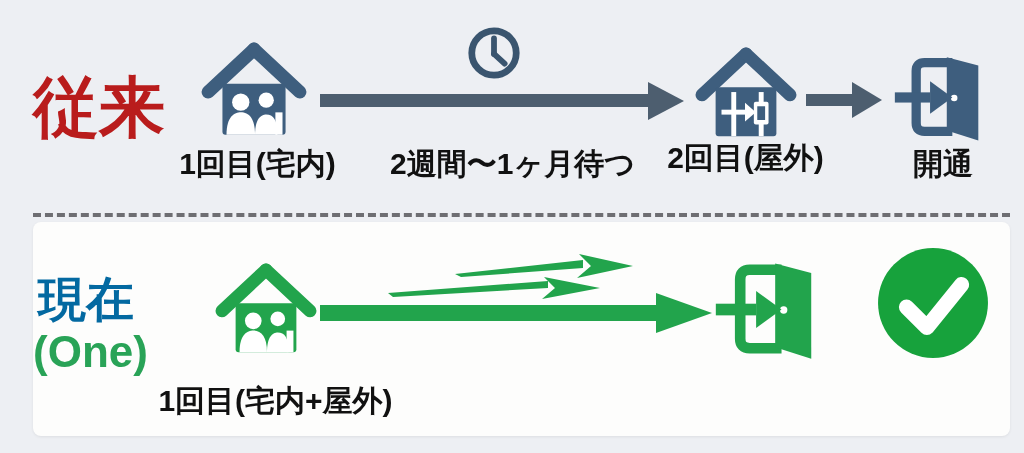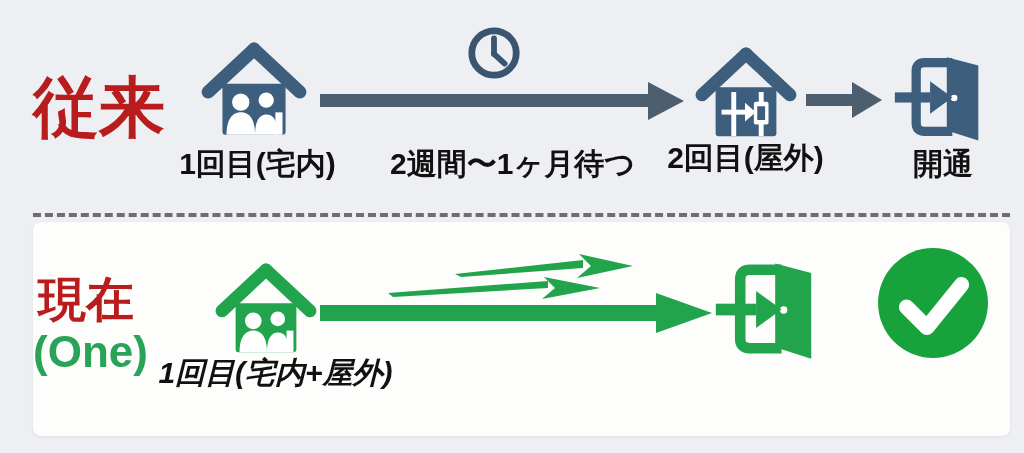--- a/index.html
+++ b/index.html
@@ -21,24 +21,24 @@
   .arrow-long{left:320px;top:78px;}
   .house2{left:690px;top:46px;}
   .arrow-short{left:806px;top:80px;}
   .door1{left:893px;top:50px;}
 
   
   .divider{left:33px;top:213px;width:977px;border-top:4px dashed #6e6e72;}
 
   
   .card{left:33px;top:222px;width:977px;height:214px;background:#fdfdfc;border-radius:8px;box-shadow:0 1px 3px rgba(0,0,0,.07);}
-  .current-label{left:38px;top:276px;font-size:48px;font-weight:800;color:#b91c1c;line-height:1;}
+  .current-label{left:38px;top:276px;font-size:48px;font-weight:800;color:#0369a1;line-height:1;}
   .current-sub{left:33px;top:330px;font-size:44px;font-weight:800;color:#29a357;line-height:1;}
   .house3{left:212px;top:262px;}
-  .capb1{left:133px;top:356px;width:285px;font-style:italic;}
+  .capb1{left:133px;top:384px;width:285px;}
   .swoosh1{left:455px;top:252px;}
   .swoosh2{left:388px;top:277px;}
   .arrow-main{left:320px;top:291px;}
   .door2{left:708px;top:256px;}
   .check{left:876px;top:246px;}
   .instant{left:528px;top:362px;font-size:55px;font-weight:800;color:#2aa053;line-height:1.15;white-space:nowrap;letter-spacing:-1px;}
 </style>
 </head>
 <body>
 

